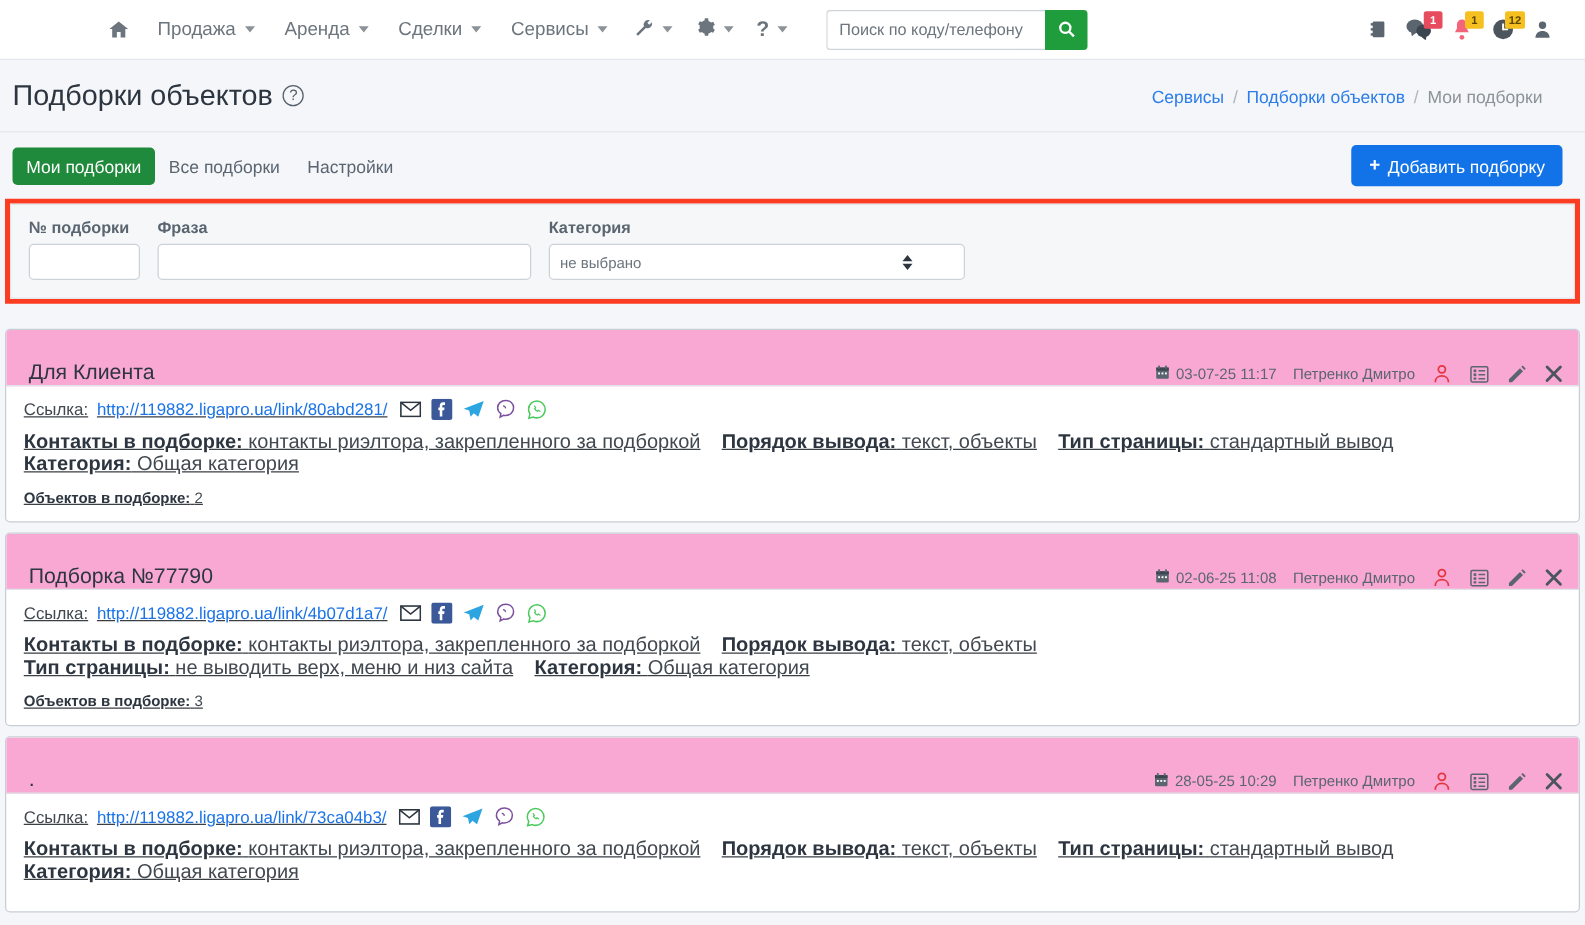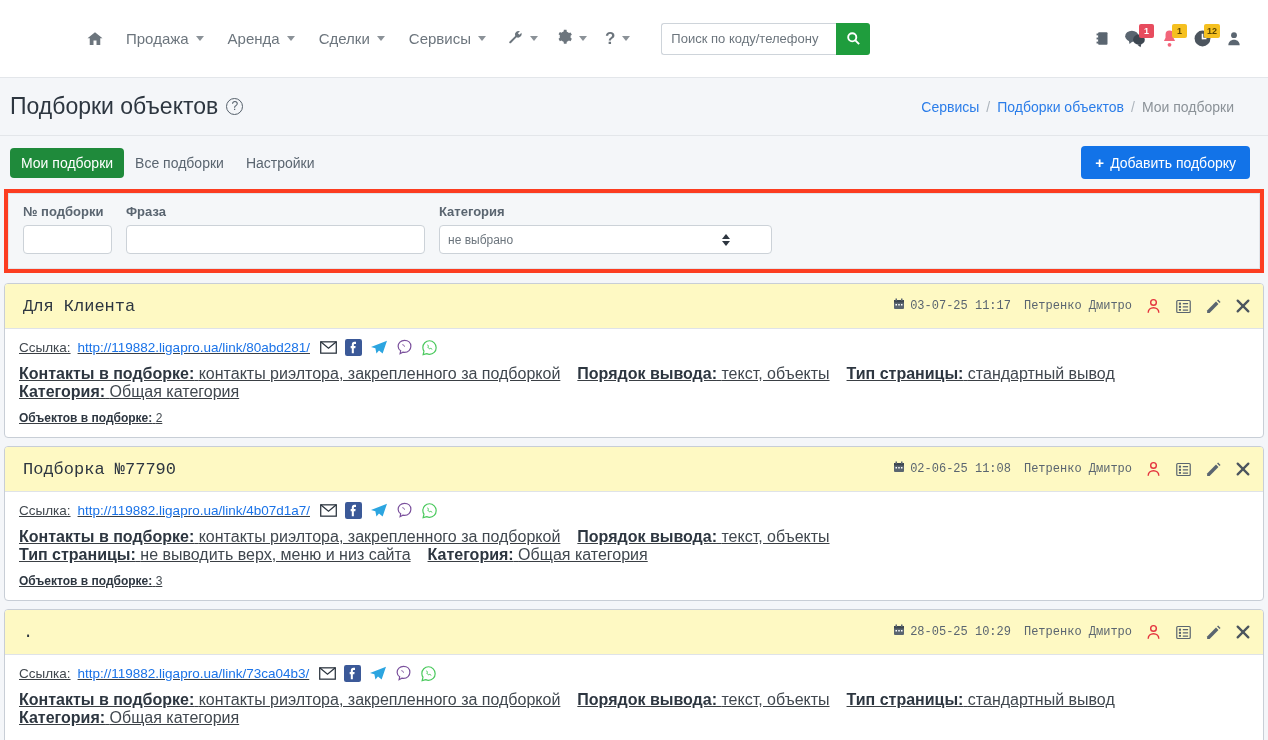--- a/index.html
+++ b/index.html
@@ -7,21 +7,21 @@
   body {
     width:1268px; height:740px;
     background:#f4f6f9;
     font-family:"Liberation Sans", sans-serif;
     color:#3a3f44;
     overflow:hidden;
   }
 
   
   .navbar {
-    height:78px; background:#ffffff;
+    height:48px; background:#ffffff;
     border-bottom:1px solid #e3e6ea;
     display:flex; align-items:center;
     padding:0 18px 0 0;
   }
   .nav-left { display:flex; align-items:center; gap:0; padding-left:76px; }
   .nav-item {
     display:flex; align-items:center; gap:5px;
     font-size:15px; color:#6c757d;
     padding:6px 12px; cursor:pointer; white-space:nowrap;
   }
@@ -102,21 +102,21 @@
   .add-btn {
     margin-left:auto; background:#1273e8; color:#fff; border:none;
     border-radius:4px; font-size:14px; padding:8px 14px;
     cursor:pointer; display:flex; align-items:center; gap:6px;
     font-family:"Liberation Sans", sans-serif; white-space:nowrap;
   }
   .add-btn .plus { font-size:15px; font-weight:bold; }
 
   
   .filter-outer {
-    margin:1px 4px 2px 4px;
+    margin:1px 4px 12px 4px;
     border:4px solid #fc3d21;
     background:#86efac;
   }
   .filter-inner {
     background:#f5f7f9; border:1px solid #e1e5ea;
     padding:10px 14px 14px 14px;
     display:flex; align-items:flex-end; gap:14px;
   }
   .fgroup { display:flex; flex-direction:column; }
   .flabel {
@@ -156,24 +156,23 @@
     font-family:"Liberation Sans", sans-serif; white-space:nowrap;
   }
 
   
   .cards { padding:8px 4px 0 4px; }
   .card {
     background:#fff; border:1px solid #c8ced6; border-radius:4px;
     margin-bottom:8px; overflow:hidden;
   }
   .card-head {
-    background:#fef9c3; border-bottom:1px solid #dfe3e8;
-    height:45px; display:flex; align-items:center;
+    background:#f9a8d4; border-bottom:1px solid #dfe3e8;
+    height:45px; display:flex; align-items:flex-end;
     padding:0 12px 0 18px;
-    font-family:Liberation Mono, monospace;
   }
   .card-title { font-size:17px; color:#2d3640; }
   .card-meta {
     margin-left:auto; display:flex; align-items:center; gap:13px;
     font-size:12px; color:#5a6570; white-space:nowrap;
   }
   .meta-date { display:flex; align-items:center; gap:5px; }
   .cal-ico { color:#5a6570; }
   .act { cursor:pointer; display:flex; align-items:center; }
   .card-body { padding:10px 14px 12px 14px;text-decoration:underline; }

